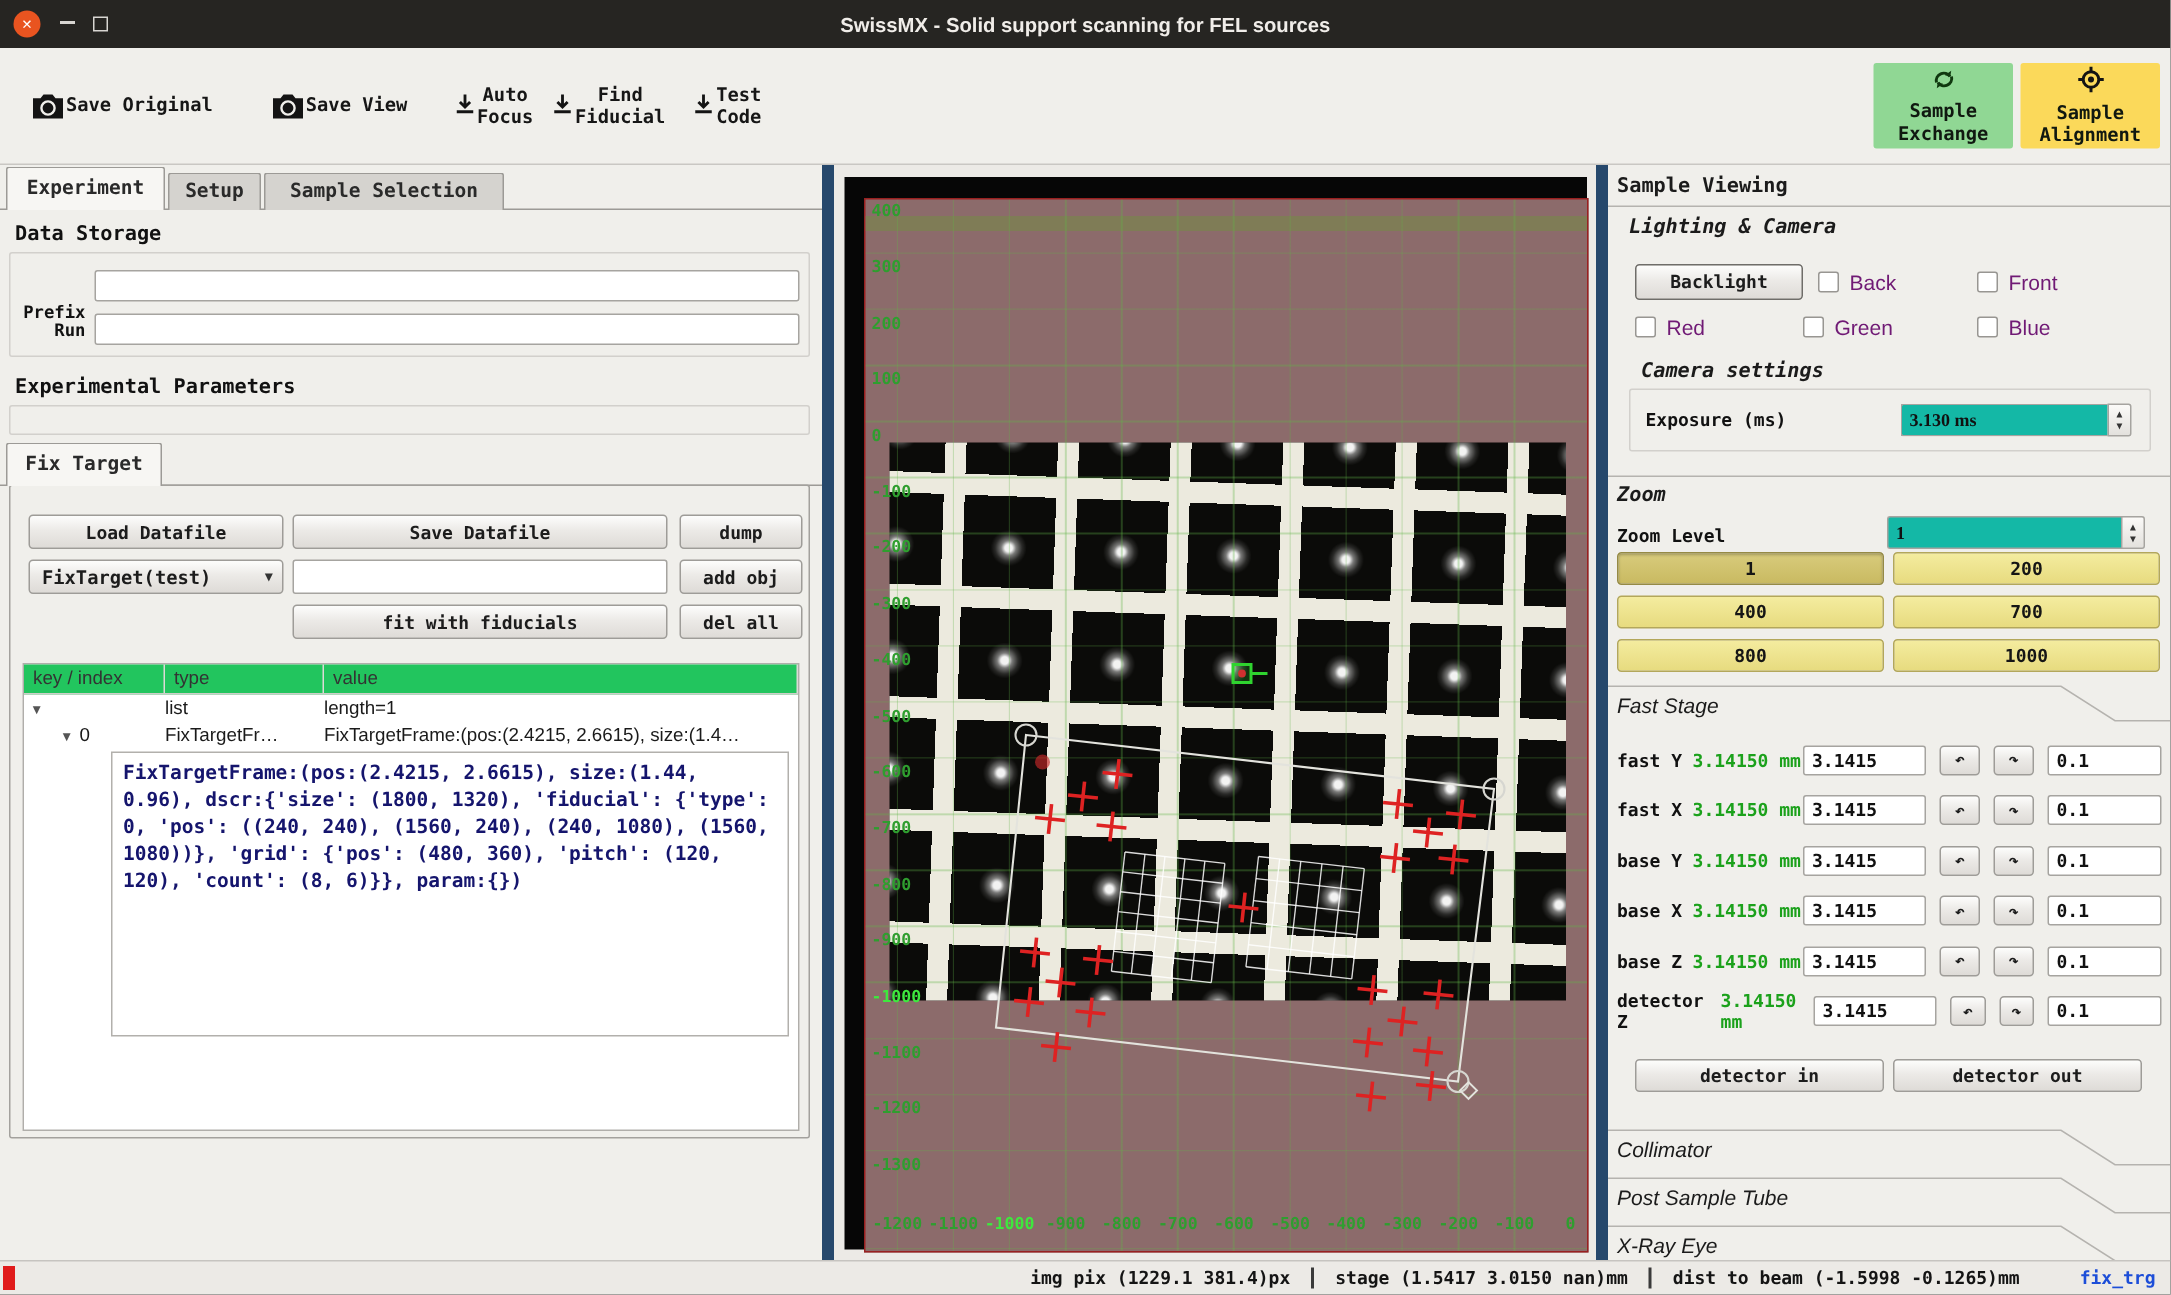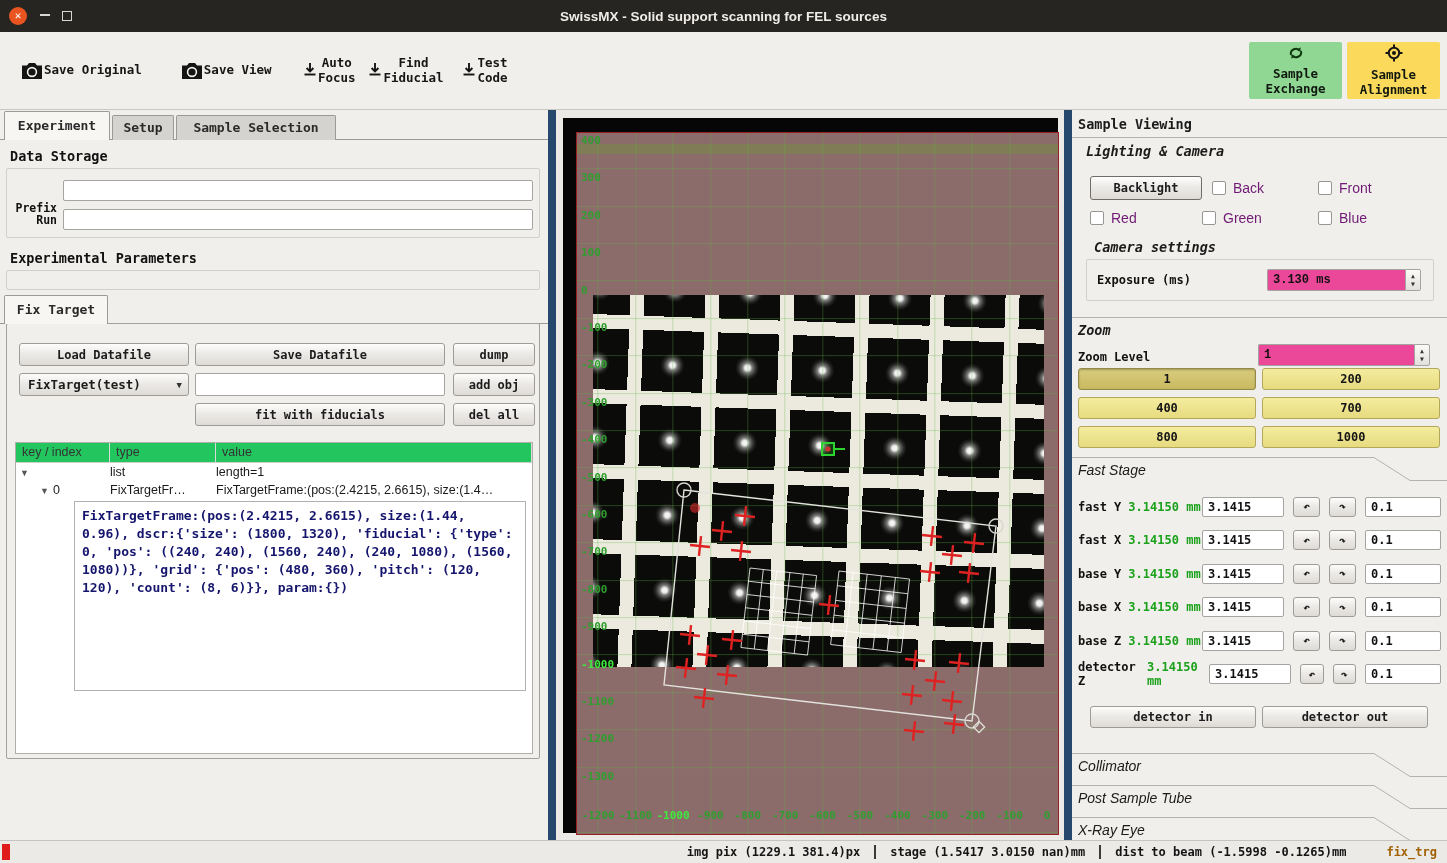--- a/index.html
+++ b/index.html
@@ -94,22 +94,22 @@
   .vp-svg { position:absolute; left:0; top:0; pointer-events:none; }
 
   
   .rp-title { position:absolute; left:6px; top:6px; font-size:13.5px; }
   .hr { position:absolute; left:0; width:375px; border-top:1px solid #b5b3af; }
   .sec-title { position:absolute; font-size:13.5px;font-style:italic; }
   .cb { position:absolute; display:flex; align-items:center; gap:7px; font-family:"Liberation Sans",sans-serif;
         font-weight:normal; font-size:14px; color:#701a75; cursor:pointer; }
   .cb .box { width:14px; height:14px; background:#fff; border:1px solid #989692; border-radius:2px; }
   .spin { position:absolute; display:flex; align-items:stretch; }
-  .spin input { flex:1; border:1px solid #a6a4a0; border-right:none; border-radius:2px 0 0 2px; background:#ec4899;
-                font-family:Liberation Mono, monospace; font-weight:bold; font-size:12px; padding:1px 5px; color:#111; width:60px; }
+  .spin input { flex:1; border:1px solid #a6a4a0; border-right:none; border-radius:2px 0 0 2px; background:#14b8a6;
+                font-family:Liberation Serif, serif; font-weight:bold; font-size:12px; padding:1px 5px; color:#111; width:60px; }
   .spin .arrows { width:16px; border:1px solid #a6a4a0; border-radius:0 2px 2px 0; background:linear-gradient(#fbfaf8,#e3e1dd);
                   display:flex; flex-direction:column; align-items:center; justify-content:center; font-size:6.5px; line-height:1.25; color:#333; cursor:pointer; }
   .zoom-btn { position:absolute; height:22px; background:linear-gradient(#f4ec9f,#e7db7f); border:1px solid #b3a75b;
               border-radius:3px; font-family:"DejaVu Sans Mono",monospace; font-weight:bold; font-size:12px; color:#151515;
               display:flex; align-items:center; justify-content:center; cursor:pointer; }
   .zoom-btn.active { background:linear-gradient(#d8cb7c,#c9ba61); border-color:#958a45; box-shadow:inset 0 1px 2px rgba(0,0,0,.25); }
   .notch { position:absolute; left:0; width:375px; height:26px; pointer-events:none; }
   .fs-rows { position:absolute; left:6px; top:380px; width:363px; }
   .fs-row { display:flex; align-items:center; height:33.5px; }
   .fs-label { font-size:12px; color:#111; }
@@ -117,21 +117,21 @@
   .fs-row .inp.fs-inp { width:82px; height:20px; margin-left:auto; }
   .fs-row .btn.fs-btn { width:27px; height:20px; margin-left:9px; font-size:11px; }
   .fs-row .inp.fs-step { width:76px; height:20px; margin-left:9px; }
 
   
   .statusbar { position:absolute; left:0; top:840px; width:1447px; height:23px; background:#eceae6;
                border-top:1px solid #c6c4c0; display:flex; align-items:center; font-size:12px; color:#141414; }
   .status-ind { position:absolute; left:2px; top:3px; width:8px; height:16px; background:#e01b1b; }
   .sb-right { margin-left:auto; margin-right:10px; display:flex; align-items:center; gap:14px; }
   .sep { width:2px; height:14px; background:#3a3a3a; }
-  .sb-mode { color:#a16207; margin-left:26px; }
+  .sb-mode { color:#1d4ed8; margin-left:26px; }
 </style>
 </head>
 <body>
 
 <div id="app" data-name="application-window">
 
   <div class="titlebar" data-name="titlebar">
     <div class="win-close" data-name="close-button-icon">✕</div>
     <div class="win-min" data-name="minimize-button-icon"></div>
     <div class="win-max" data-name="maximize-button-icon"></div>

